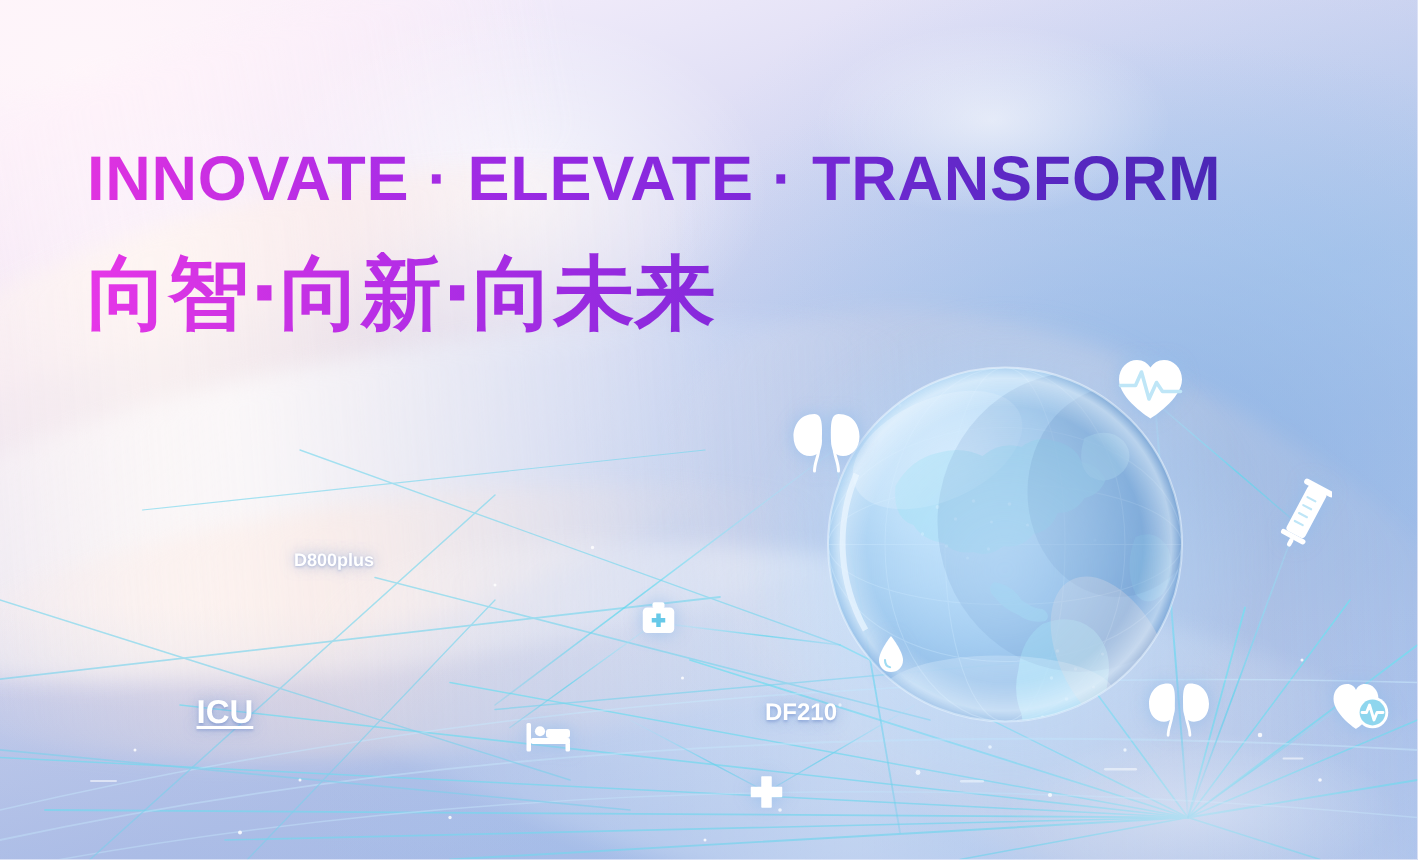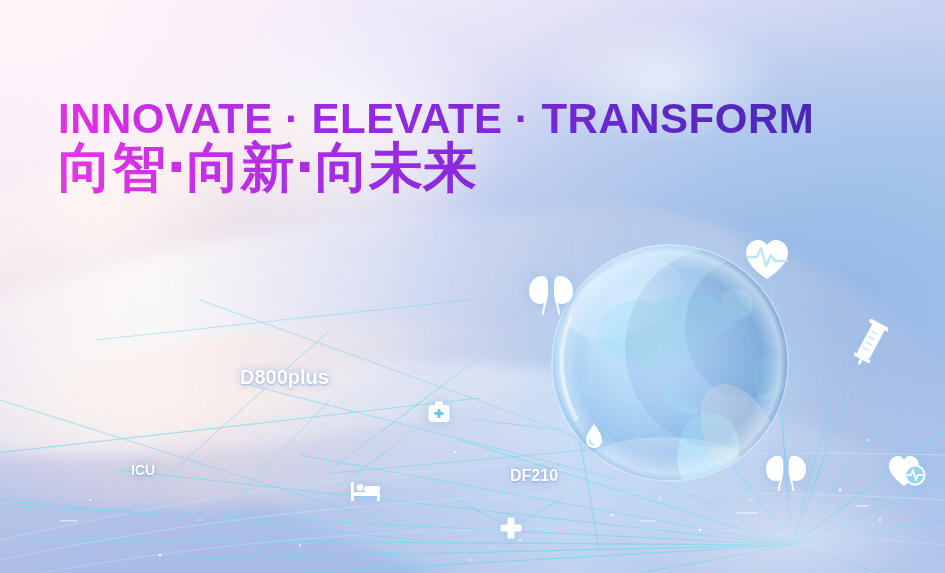--- a/index.html
+++ b/index.html
@@ -112,21 +112,21 @@
     letter-spacing:.5px;
     line-height:1;
     white-space:nowrap;
     background:linear-gradient(90deg,#e033e0 0%,#d02fe2 8%,#b02de6 24%,#9429e2 42%,#7a28d8 62%,#5b28c4 82%,#4b27b6 100%);
     -webkit-background-clip:text;
     background-clip:text;
     color:transparent;
     -webkit-text-fill-color:transparent;
   }
   .subline{
-    margin-top:0;
+    margin-top:28px;
     font-size:54px;
     font-weight:bold;
     line-height:1.05;
     white-space:nowrap;
     font-family:"DejaVu Sans","Liberation Sans",sans-serif;
     background:linear-gradient(90deg,#e637e8 0%,#d133e4 12%,#b82ee6 26%,#a02be2 40%,#8429db 56%,#6b28cf 72%,#5628be 100%);
     -webkit-background-clip:text;
     background-clip:text;
     color:transparent;
     -webkit-text-fill-color:transparent;
@@ -134,22 +134,22 @@
 
   
   .label{
     position:absolute;
     color:#ffffff;
     font-weight:bold;
     white-space:nowrap;
     text-shadow:0 0 9px rgba(120,160,220,.65),0 1px 2px rgba(90,120,190,.45);
     z-index:18;
   }
-  .label-d800{left:196px;top:366px;font-size:20px;margin-left:44px;}
-  .label-icu{left:131px;top:462px;font-size:14px;}
+  .label-d800{left:196px;top:366px;font-size:12px;}
+  .label-icu{left:131px;top:462px;font-size:22px;text-decoration:underline;}
   .label-df210{left:498px;top:467px;font-size:16px;margin-left:12px;}
 
   
   .globe-wrap{position:absolute;left:545px;top:238px;width:250px;height:250px;z-index:12;}
   .globe-glow{
     position:absolute;left:-45px;top:-45px;width:340px;height:340px;
     border-radius:50%;
     background:radial-gradient(circle at 50% 55%, rgba(190,225,255,.60) 0%, rgba(180,220,255,.25) 48%, rgba(180,220,255,0) 70%);
     filter:blur(6px);
   }

